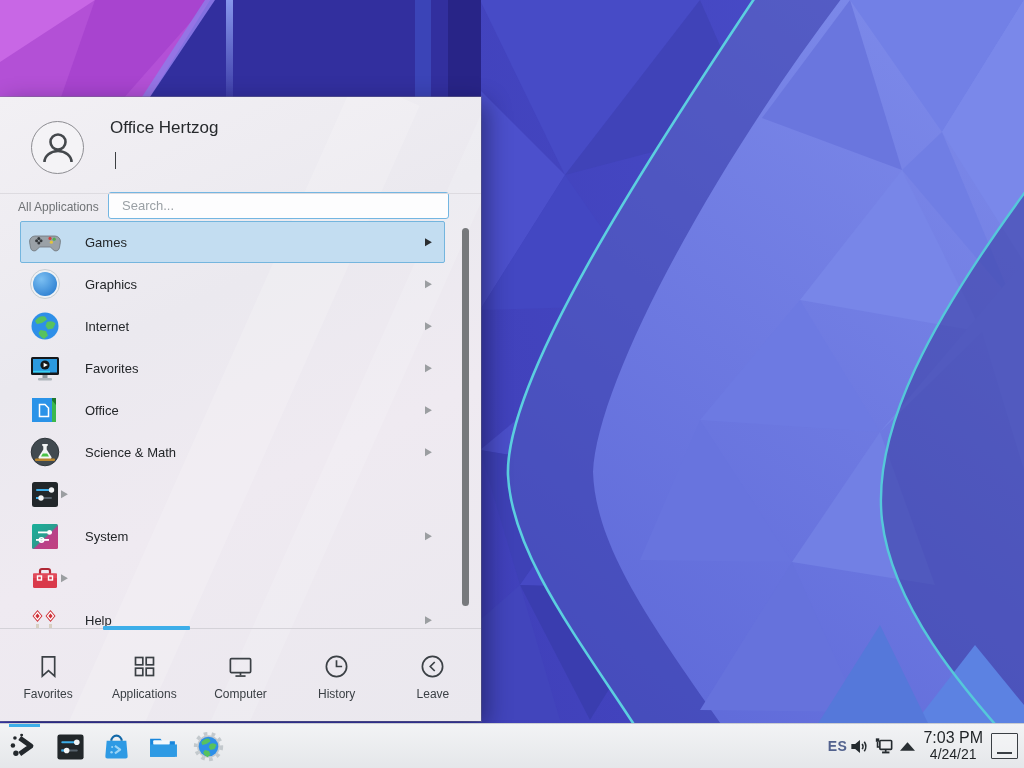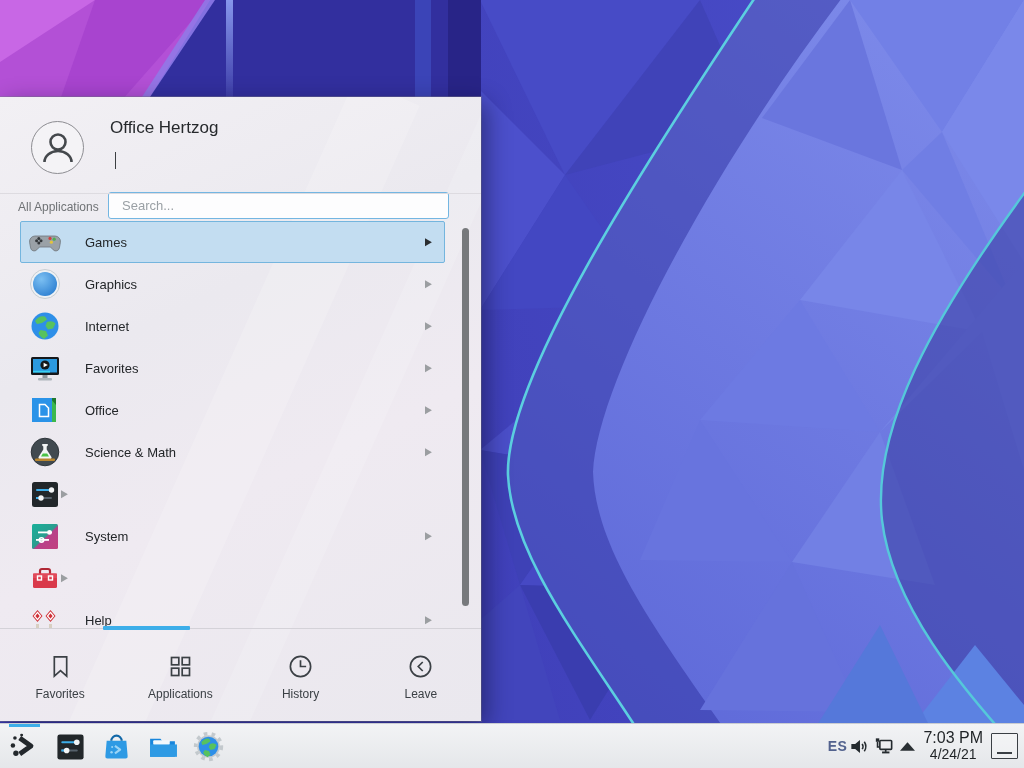--- a/index.html
+++ b/index.html
@@ -333,20 +333,30 @@
           <svg viewBox="0 0 24 24" width="27" height="27" fill="none" stroke="currentColor" stroke-width="1.5">
             <rect x="4" y="4" width="6.5" height="6.5"></rect>
               <rect x="13.5" y="4" width="6.5" height="6.5"></rect>
             <rect x="4" y="13.5" width="6.5" height="6.5"></rect>
               <rect x="13.5" y="13.5" width="6.5" height="6.5"></rect>
           </svg>
         </span>
         <span class="tlabel">Applications</span>
       </div>
 
+      <div class="tab">
+        <span class="ticon">
+          <svg viewBox="0 0 24 24" width="27" height="27" fill="none" stroke="currentColor" stroke-width="1.5">
+            <rect x="3" y="5" width="18" height="12.5" rx="1"></rect>
+              <line x1="12" y1="17.5" x2="12" y2="20"></line>
+              <line x1="7.5" y1="20.5" x2="16.5" y2="20.5"></line>
+          </svg>
+        </span>
+        <span class="tlabel">Computer</span>
+      </div>
 
       <div class="tab">
         <span class="ticon">
           <svg viewBox="0 0 24 24" width="27" height="27" fill="none" stroke="currentColor" stroke-width="1.5">
             <circle cx="12" cy="12" r="9"></circle>
               <path d="M12 6.5 V12 H17"></path>
           </svg>
         </span>
         <span class="tlabel">History</span>
       </div>

